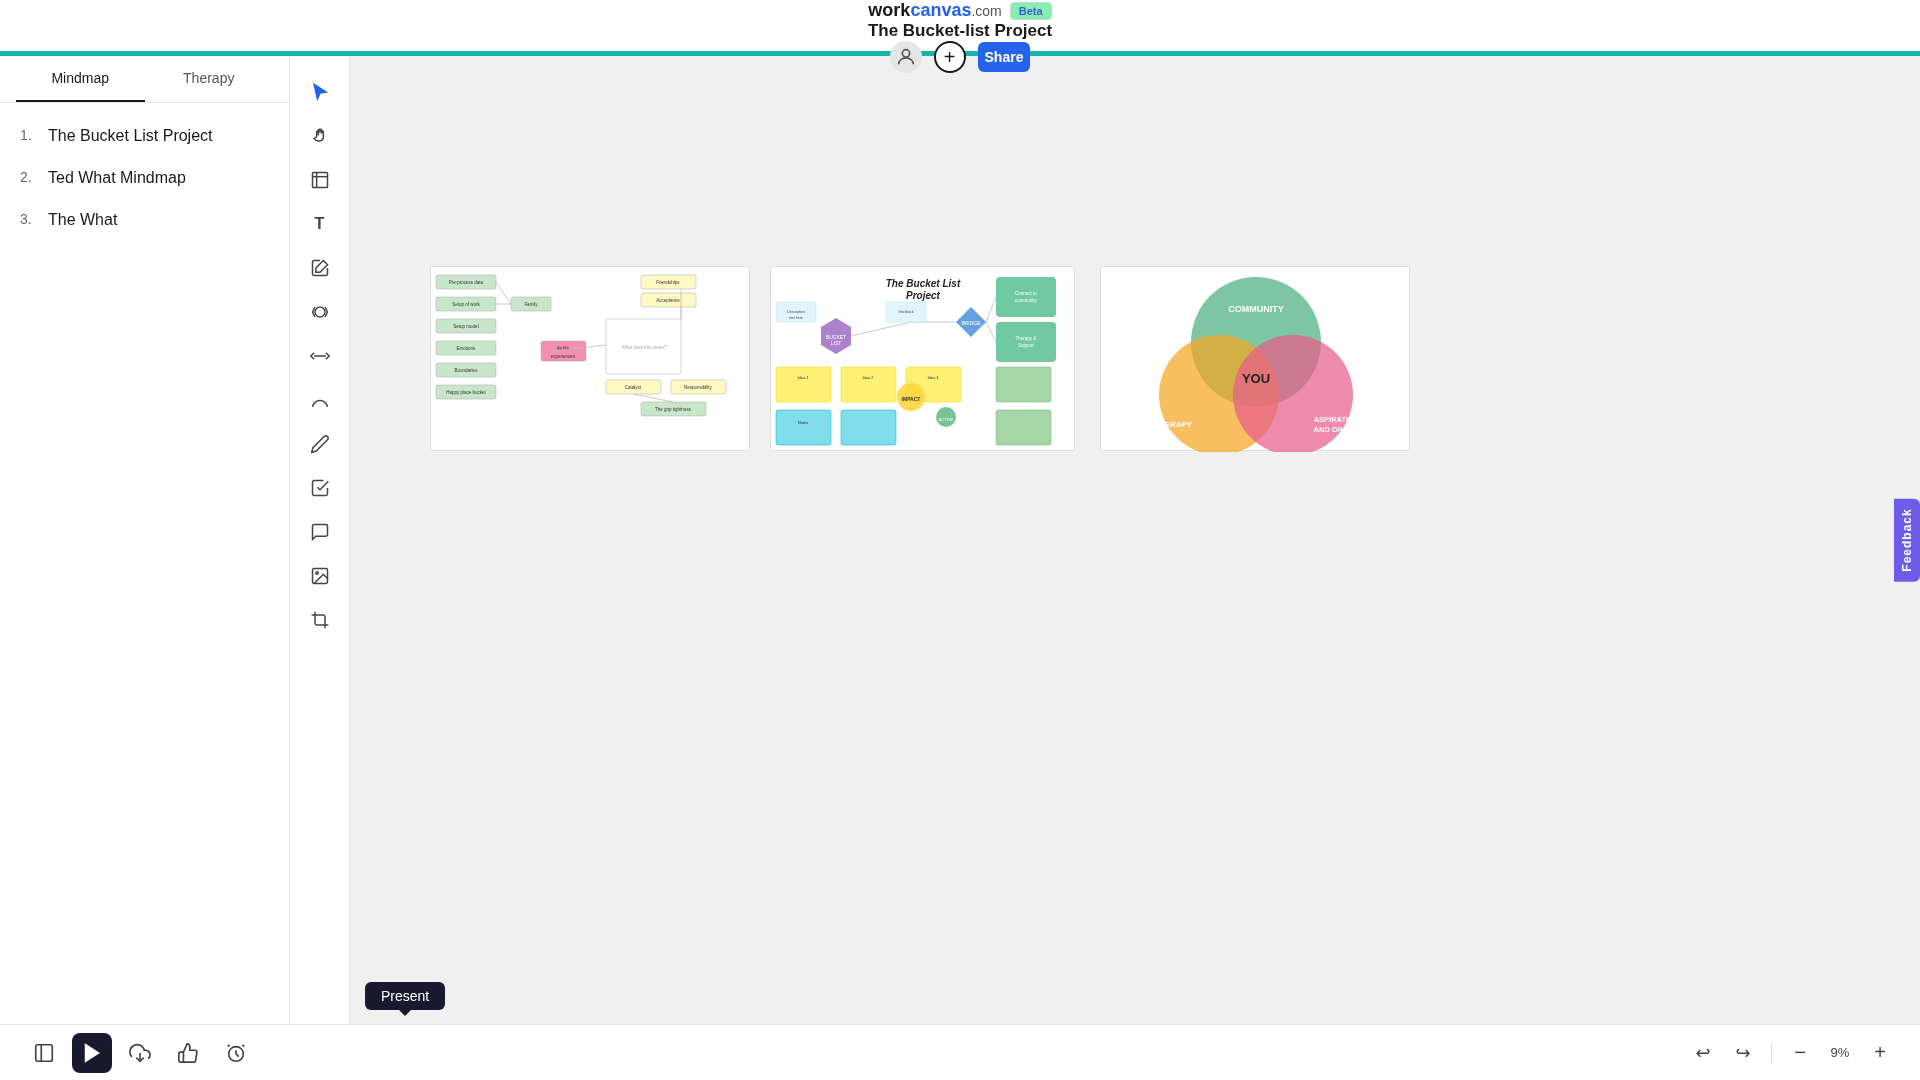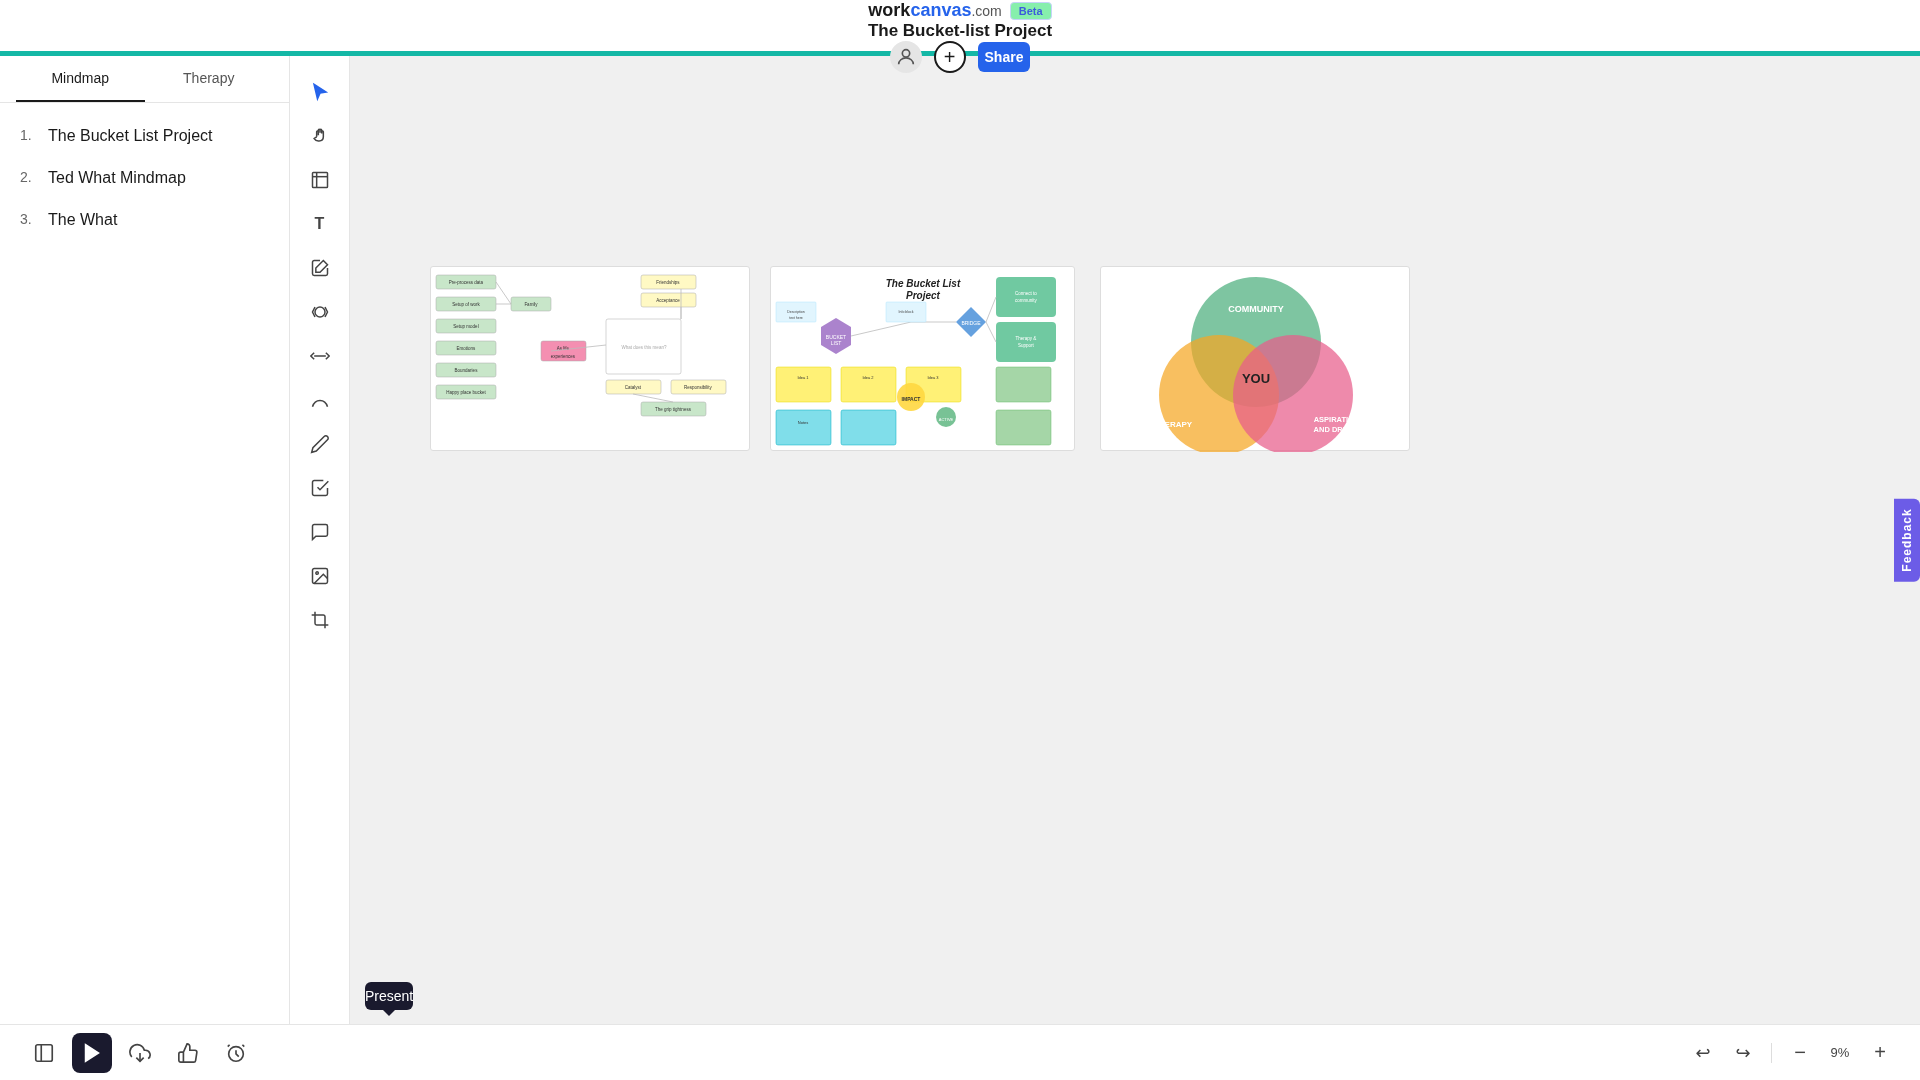--- a/index.html
+++ b/index.html
@@ -172,21 +172,21 @@
     }
     .zoom-level { font-size: 13px; color: #444; min-width: 32px; text-align: center; }
 
     
     .present-tooltip {
       position: absolute;
       bottom: 70px;
       left: 365px;
       background: #1a1a2e;
       color: #fff;
-      padding: 6px 0;
+      padding: 6px 16px;
       border-radius: 6px;
       font-size: 14px;
       font-weight: 500;
     }
     .present-tooltip::after {
       content: '';
       position: absolute;
       bottom: -6px;
       left: 50%;
       transform: translateX(-50%);

